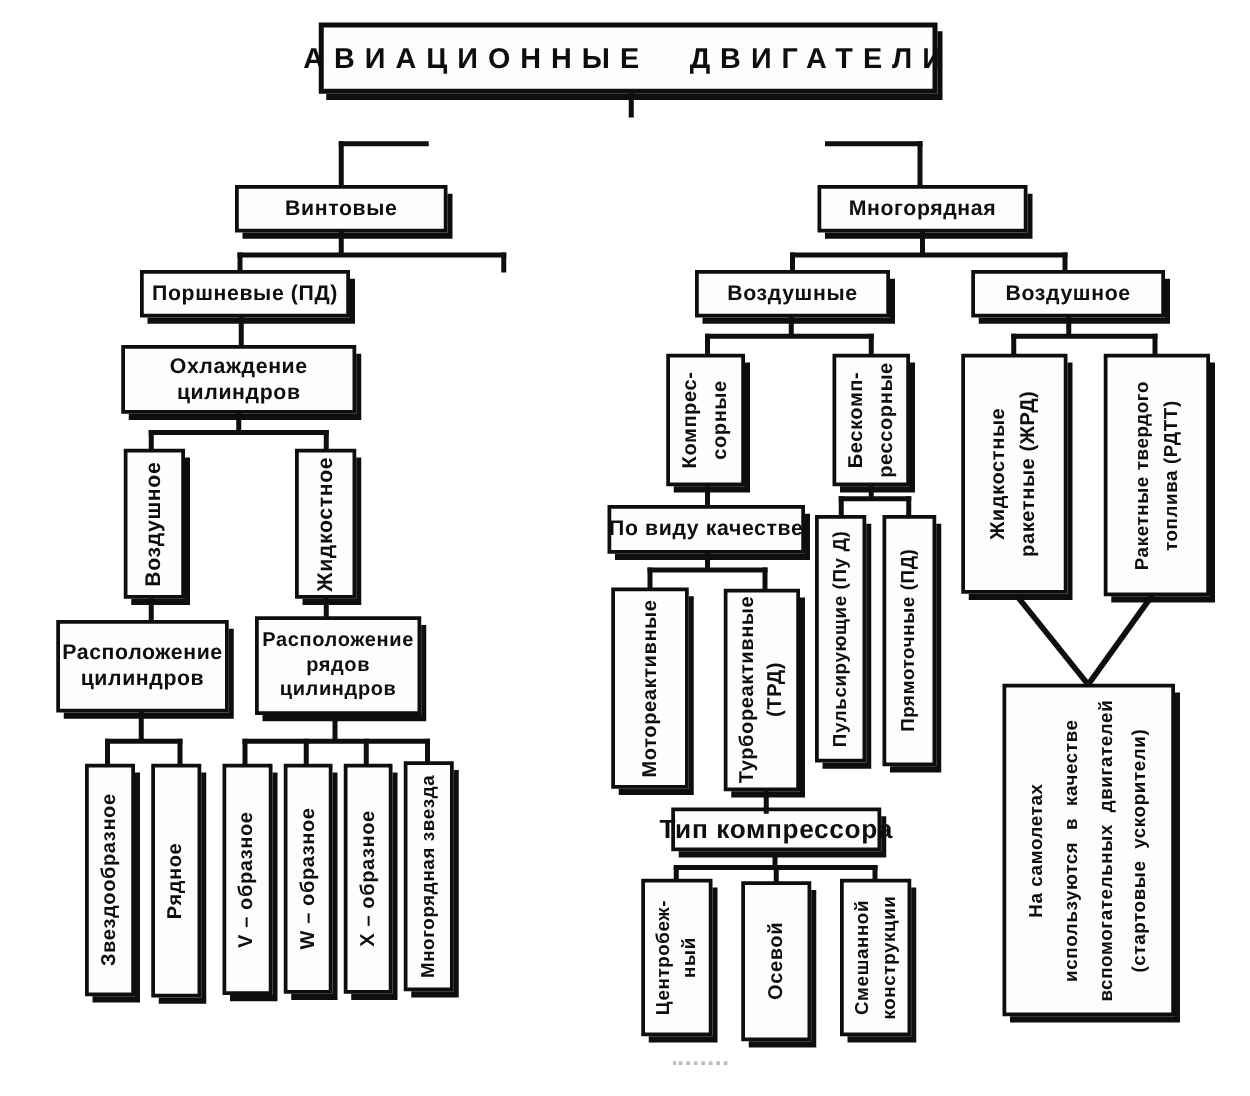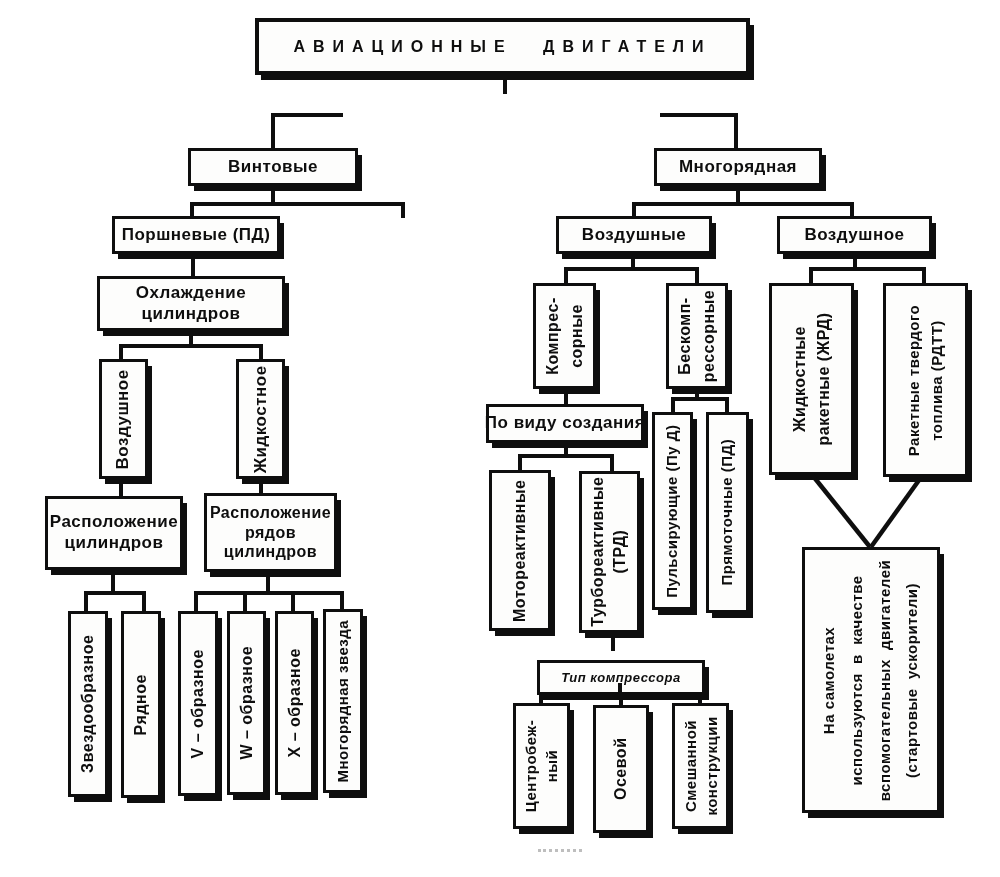--- a/index.html
+++ b/index.html
@@ -16,21 +16,21 @@
   .title-box .lbl{letter-spacing:8px;word-spacing:18px;}
   .diag{position:absolute;}
   .pagemark{position:absolute;left:538px;top:849px;width:44px;height:0;
             border-top:3px dotted rgba(40,40,40,.30);}
 </style>
 </head>
 <body>
 
 <div class="stage">
 
-  <div class="box title-box" style="left:255px;top:18px;width:495px;height:57px;font-size:16px;">
+  <div class="box title-box" style="left:255px;top:18px;width:495px;height:57px;font-size:23px;">
     <span class="lbl">АВИАЦИОННЫЕ ДВИГАТЕЛИ</span>
   </div>
 
 
   <div class="box" style="left:188px;top:148px;width:170px;height:38px;font-size:17px;">
     <span class="lbl">Винтовые</span>
   </div>
 
   <div class="box" style="left:654px;top:148px;width:168px;height:38px;font-size:17px;">
     <span class="lbl">Многорядная</span>
@@ -101,41 +101,41 @@
     <span class="lbl" style="line-height:1.5;">Компрес-
 сорные</span>
   </div>
 
   <div class="box vbox" style="left:666px;top:283px;width:62px;height:106px;font-size:16px;">
     <span class="lbl" style="line-height:1.5;">Бескомп-
 рессорные</span>
   </div>
 
   <div class="box" style="left:486px;top:404px;width:158px;height:39px;font-size:17px;">
-    <span class="lbl">По виду создания</span>
+    <span class="lbl">По виду качестве</span>
   </div>
 
   <div class="box vbox" style="left:652px;top:412px;width:41px;height:198px;font-size:15px;">
     <span class="lbl">Пульсирующие (Пу Д)</span>
   </div>
 
   <div class="box vbox" style="left:706px;top:412px;width:43px;height:201px;font-size:15px;">
     <span class="lbl">Прямоточные (ПД)</span>
   </div>
 
   <div class="box vbox" style="left:489px;top:470px;width:62px;height:161px;font-size:16px;">
     <span class="lbl">Мотореактивные</span>
   </div>
 
   <div class="box vbox" style="left:579px;top:471px;width:61px;height:162px;font-size:16px;">
     <span class="lbl" style="line-height:1.35;">Турбореактивные
 (ТРД)</span>
   </div>
 
-  <div class="box" style="left:537px;top:660px;width:168px;height:35px;font-size:13px;font-style:italic;">
+  <div class="box" style="left:537px;top:646px;width:168px;height:35px;font-size:21px;">
     <span class="lbl">Тип компрессора</span>
   </div>
 
   <div class="box vbox" style="left:513px;top:703px;width:57px;height:126px;font-size:15px;">
     <span class="lbl" style="line-height:1.4;">Центробеж-
 ный</span>
   </div>
 
   <div class="box vbox" style="left:593px;top:705px;width:56px;height:128px;font-size:16px;">
     <span class="lbl">Осевой</span>

